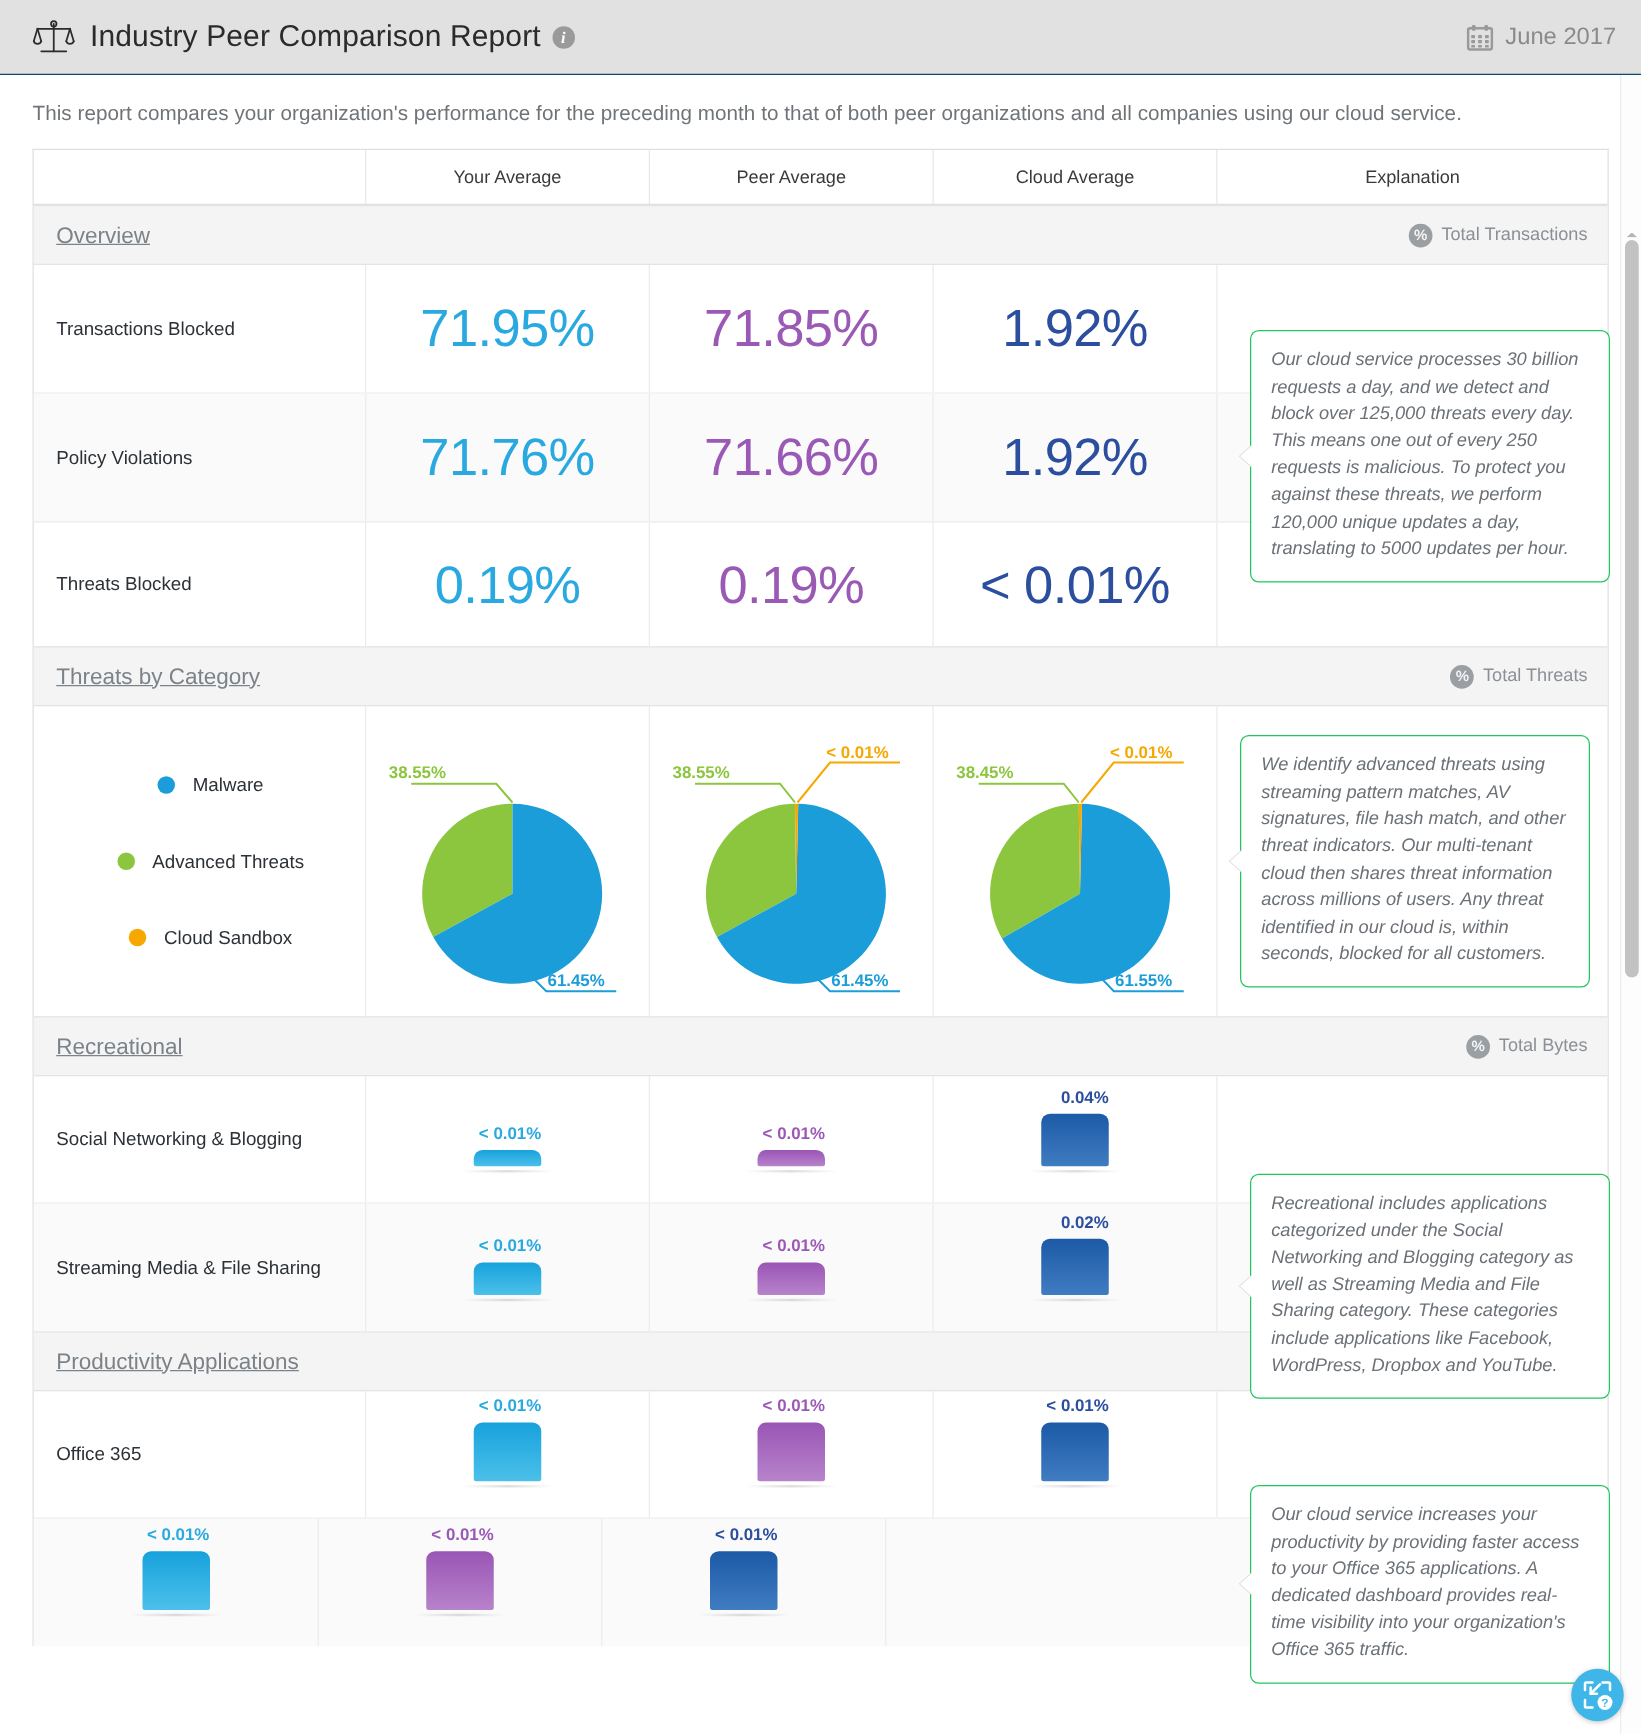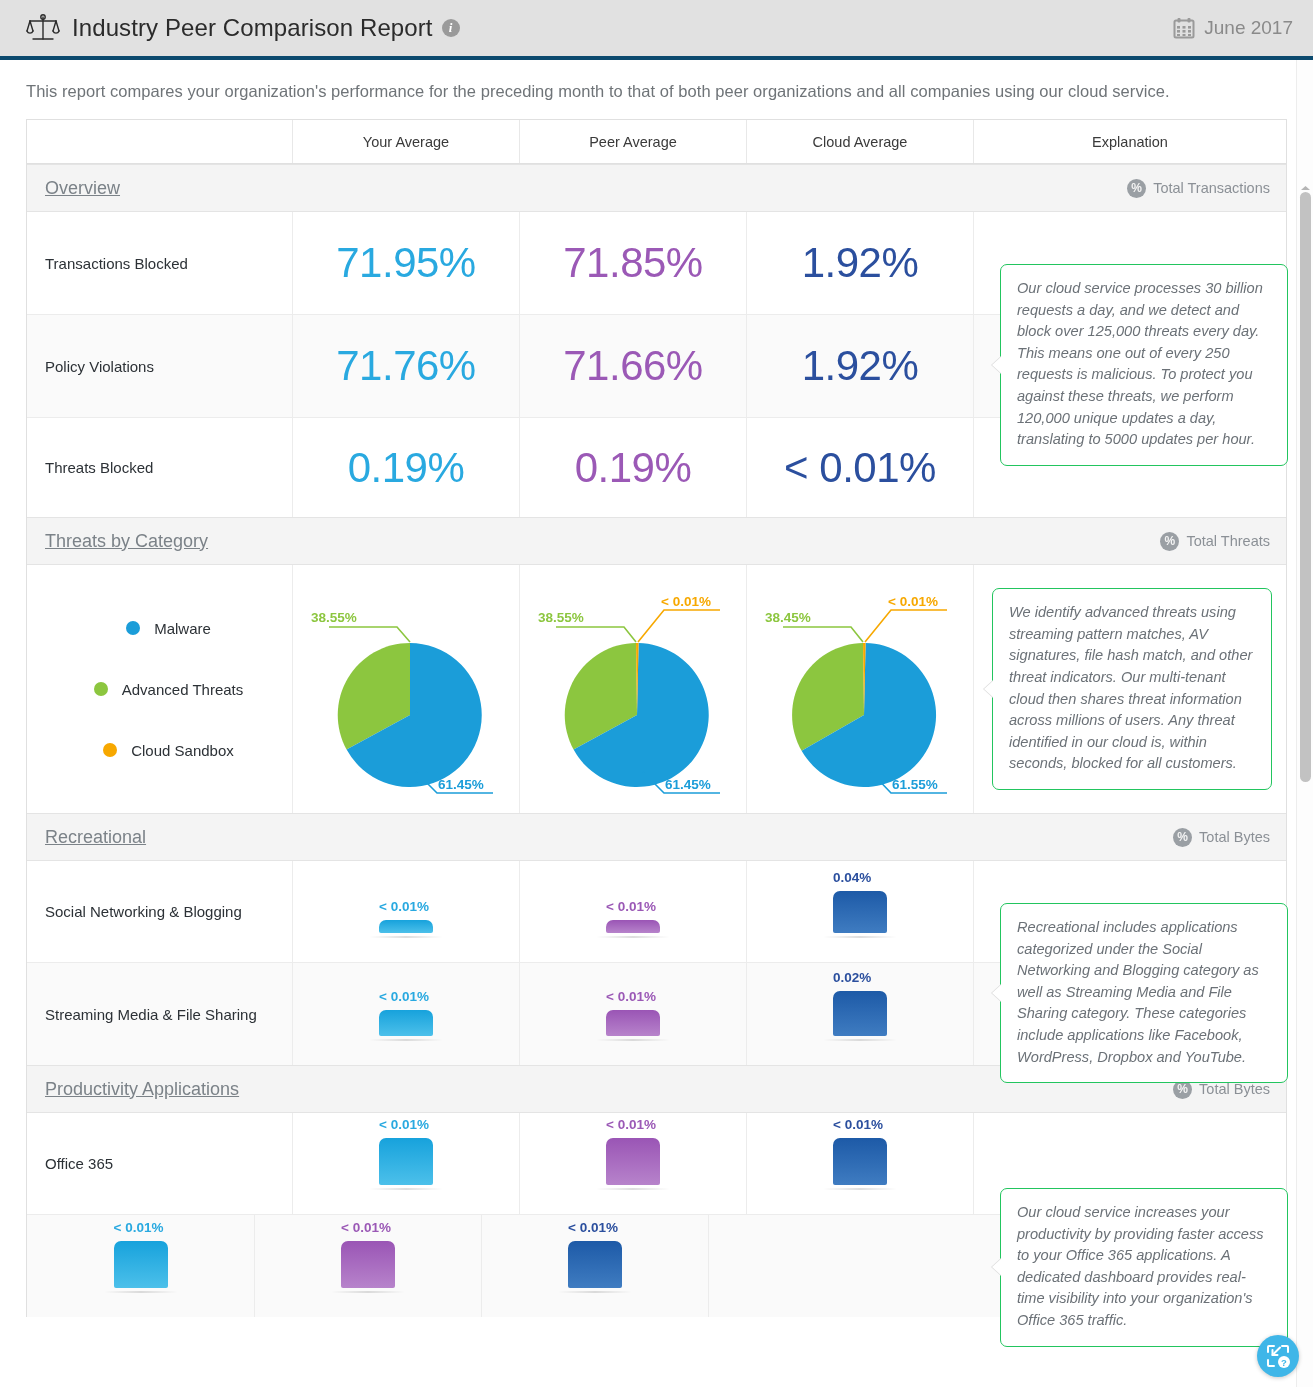--- a/index.html
+++ b/index.html
@@ -7,21 +7,21 @@
     width: 1313px; height: 1387px;
     background: #ffffff;
     font-family: "Liberation Sans", sans-serif;
     overflow: hidden;
   }
 
   
   .titlebar {
     height: 60px;
     background: #e1e1e1;
-    border-bottom: 4px solid #0c4a6e;
+    border-bottom: 1px solid #0c4a6e;
     display: flex; align-items: center;
     padding: 0 20px 0 26px;
     position: relative;
   }
   .scale-icon { width: 34px; height: 30px; flex: 0 0 auto; }
   .title-text {
     font-size: 24px; color: #2b2b2b; margin-left: 12px; letter-spacing: .1px;
   }
   .info-dot {
     width: 18px; height: 18px; border-radius: 50%;
@@ -142,21 +142,21 @@
   .legend-label { font-size: 15px; color: #2c3136; }
 
   
   .pie-cell { display: flex; align-items: center; justify-content: center; padding: 14px 0; }
   .pie-wrap { position: relative; width: 218px; height: 218px; }
   .pie-wrap svg { display: block; }
 
   
   .bar-cell {
     display: flex; flex-direction: column;
-    align-items: flex-start; justify-content: flex-end;
+    align-items: flex-end; justify-content: flex-end;
     padding-bottom: 29px; height: 100%;
   }
   .bar-val { font-size: 13.5px; font-weight: bold; margin-bottom: 6px; }
   .bar-shape {
     width: 54px;
     border-radius: 7px 7px 2px 2px;
     position: relative;
   }
   .bar-shape::after {
     content: ""; position: absolute; left: -10px; right: -10px; bottom: -5px;
@@ -434,21 +434,21 @@
         </div>
       <div class="cell c-avg">
           <div class="bar-cell">
         <span class="bar-val t-cloud">0.02%</span>
         <div class="bar-shape bar-cloud" style="height:45px"></div>
           </div>
         </div>
       <div class="cell c-expl"></div>
     </div>
 
-    <div style="position:absolute; left:1000px; top:903px; width:288px;">
+    <div style="position:absolute; left:1000px; top:939px; width:288px;">
       <div class="bubble">Recreational includes applications categorized under the Social Networking and Blogging category as well as Streaming Media and File Sharing category. These categories include applications like Facebook, WordPress, Dropbox and YouTube.</div>
     </div>
 
     <div class="sectionbar">
       <span class="sec-title">Productivity Applications</span>
       <span class="badge">
         <span class="badge-circle">%</span>
         <span>Total Bytes</span>
       </span>
     </div>

